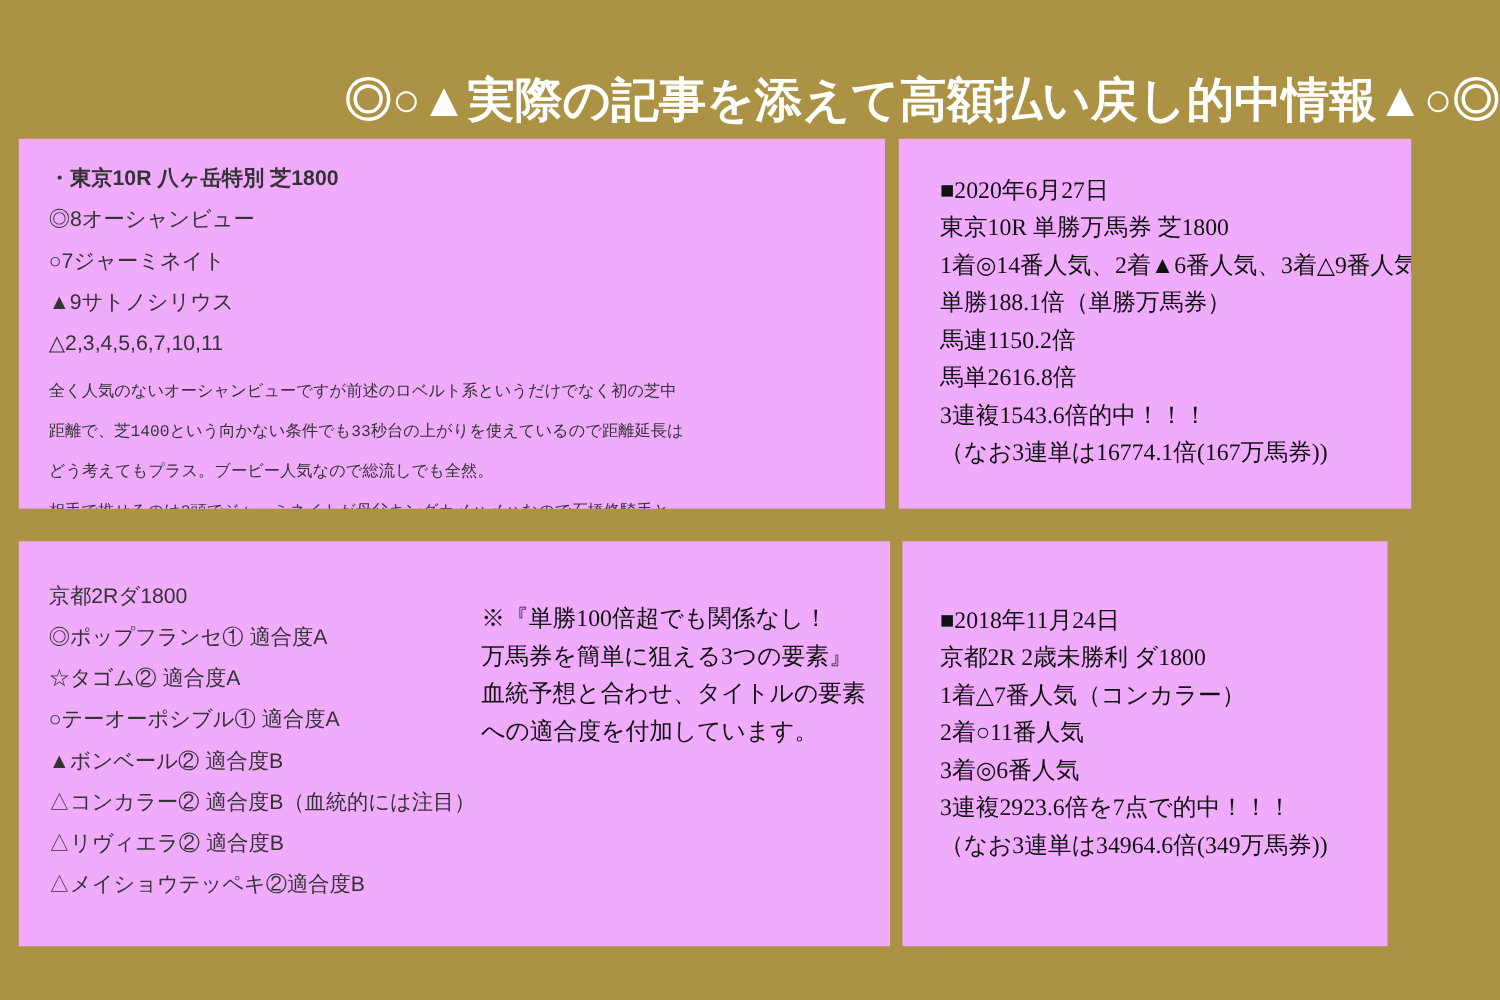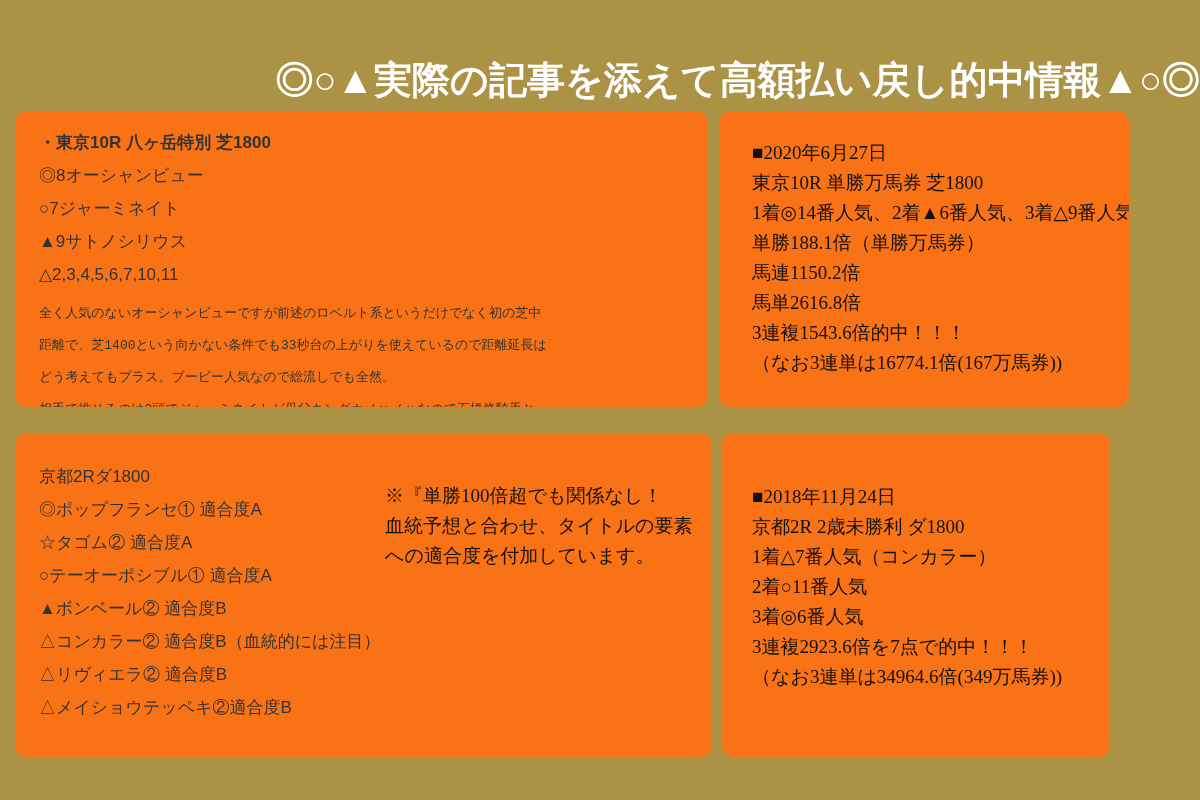--- a/index.html
+++ b/index.html
@@ -14,23 +14,22 @@
     position: absolute; left: 0; top: 0; width: 1200px; height: 100px;
     display: flex; align-items: center; justify-content: flex-end;
     padding-bottom: 6px; box-sizing: border-box; margin-top: 33px;
   }
   .header-title {
     color: #FFFFFF; font-size: 38px; font-weight: bold;
     letter-spacing: 0px; white-space: nowrap;
     font-family: "Liberation Sans", sans-serif;
   }
   .panel {
-    position: absolute; background: #f97316; box-sizing: border-box;
+    position: absolute; background: #f0abfc; box-sizing: border-box;
     overflow: hidden;
-    border-radius: 12px;
   }
   #p-tl { left: 15px;  top: 111px; width: 693px; height: 296px; padding: 22px 24px 0 24px; }
   #p-tr { left: 719px; top: 111px; width: 410px; height: 296px; padding: 27px 18px 0 33px; }
   #p-bl { left: 15px;  top: 433px; width: 697px; height: 324px; padding: 34px 24px 0 24px; }
   #p-br { left: 722px; top: 433px; width: 388px; height: 324px; padding: 49px 14px 0 30px; }
 
   .sans-line {
     font-family: "Liberation Sans", sans-serif;
     font-size: 17px; line-height: 19px; color: #333333;
     margin-bottom: 14px; white-space: nowrap;
@@ -94,20 +93,21 @@
   <div class="sans-line">京都2Rダ1800</div>
   <div class="sans-line">◎ポップフランセ① 適合度A</div>
   <div class="sans-line">☆タゴム② 適合度A</div>
   <div class="sans-line">○テーオーポシブル① 適合度A</div>
   <div class="sans-line">▲ボンベール② 適合度B</div>
   <div class="sans-line">△コンカラー② 適合度B（血統的には注目）</div>
   <div class="sans-line">△リヴィエラ② 適合度B</div>
   <div class="sans-line">△メイショウテッペキ②適合度B</div>
   <div class="note-block">
     <div class="note-line">※『単勝100倍超でも関係なし！</div>
+    <div class="note-line">万馬券を簡単に狙える3つの要素』</div>
     <div class="note-line">血統予想と合わせ、タイトルの要素</div>
     <div class="note-line">への適合度を付加しています。</div>
   </div>
 </div>
 
 <div class="panel" id="p-br">
   <div class="serif-line">■2018年11月24日</div>
   <div class="serif-line">京都2R 2歳未勝利 ダ1800</div>
   <div class="serif-line">1着△7番人気（コンカラー）</div>
   <div class="serif-line">2着○11番人気</div>

